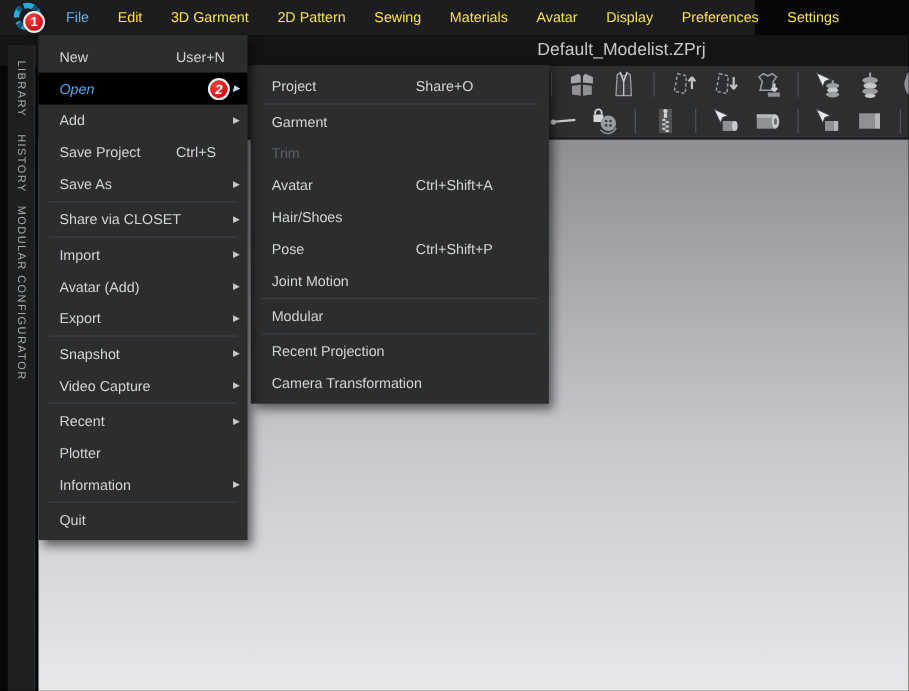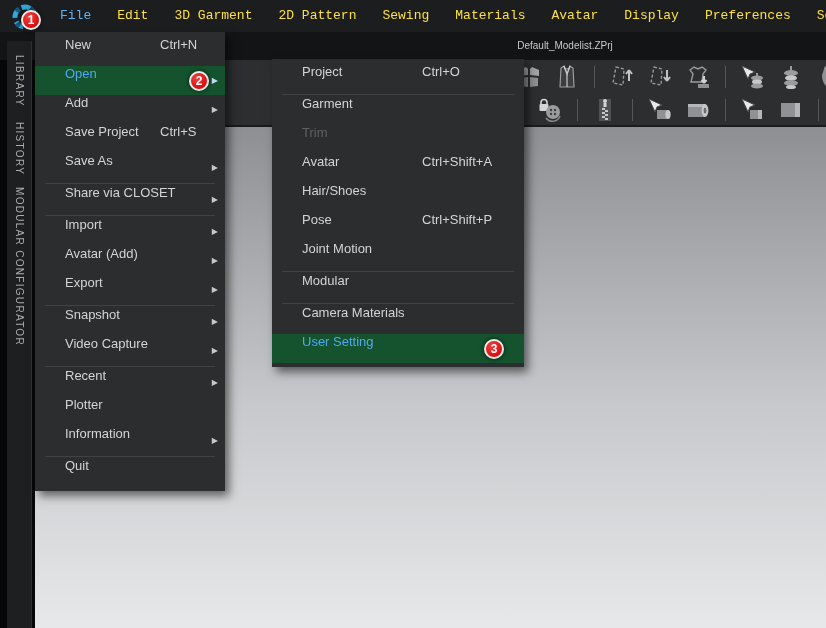--- a/index.html
+++ b/index.html
@@ -6,39 +6,39 @@
   html,body { width:826px; height:628px; }
   body {
     position:relative; overflow:hidden;
     background:#060708;
     font-family:"Liberation Sans", sans-serif;
     -webkit-font-smoothing:antialiased;
   }
 
   
   .menubar {
-    position:absolute; top:0; left:0; width:826px; height:32px;
-    background:#1b1d1f; display:flex; align-items:flex-end; z-index:5;font-family:Liberation Mono, monospace;
+    position:absolute; top:0; left:0; width:686px; height:32px;
+    background:#1b1d1f; display:flex; align-items:flex-start; z-index:5;
   }
   .logo-wrap { width:30px; height:30px; margin:0 7px 0 10px; position:relative; }
   .mb-item {
     height:32px; line-height:32px; padding:0 13px;
     color:#fde047; font-size:13px; cursor:default; white-space:nowrap;
   }
   .mb-item.active { color:#5fb2f2; }
 
   
   .titlebar {
     position:absolute; top:32px; left:0; width:826px; height:28px;
     background:#131415; z-index:1;
   }
   .doc-title {
     position:absolute; top:0; left:460px; width:210px; height:28px;
     line-height:28px; text-align:center;
-    color:#c8c9ca; font-size:10px;
+    color:#c8c9ca; font-size:16px;
   }
 
   
   .toolbar {
     position:absolute; top:60px; left:35px; width:791px; height:67px;
     background:#2c2e30; border-bottom:2px solid #1a1b1c; z-index:1; overflow:hidden;
   }
   .tb-row { display:flex; align-items:center; height:33px; padding-left:420px; }
   .tb-icon { width:26px; height:26px; margin:0 6px; flex:0 0 auto; }
   .tb-sep { width:1px; height:22px; background:#55575a; margin:0 8px; flex:0 0 auto; }
@@ -64,32 +64,32 @@
     z-index:1;
   }
 
   
   .menu-panel {
     position:absolute; background:#2b2d2f;
     box-shadow:4px 5px 9px rgba(0,0,0,0.55);
     padding:5px 0 4px 0; z-index:20;
   }
   .file-menu { left:35px; top:32px; width:190px; }
-  .open-submenu { left:228px; top:59px; width:252px; z-index:19;margin-left:44px; }
+  .open-submenu { left:228px; top:59px; width:271px; z-index:19; }
 
   .menu-row {
-    position:relative; height:29px; display:flex; 
-    padding-left:30px; color:#d3d4d5; font-size:13px; cursor:default; white-space:nowrap;
+    position:relative; height:29px; display:flex; align-items:center;
+    padding-left:19px; color:#d3d4d5; font-size:13px; cursor:default; white-space:nowrap;
   }
   .menu-row .shortcut { position:absolute; left:125px; color:#d3d4d5; }
   .open-submenu .menu-row .shortcut { left:150px; }
   .menu-row .sub-arrow {
     position:absolute; right:7px; font-size:8px; color:#c6c7c8; line-height:29px;
   }
-  .menu-row.highlighted { background:#14532d; color:#4fa8ee; }
+  .menu-row.highlighted { background:#000000; color:#4fa8ee;font-style:italic; }
   .menu-row.highlighted .sub-arrow { color:#bcd9f2; }
   .menu-row.disabled { color:#5e6062; }
   .menu-sep { height:1px; background:#404244; margin:1px 10px; }
 
   
   .badge {
     width:20px; height:20px; border-radius:50%;
     background:radial-gradient(circle at 35% 30%, #f14040, #d90f0f 70%);
     border:2px solid #ececec;
     color:#fff; font-size:12px; font-weight:bold;
@@ -283,21 +283,21 @@
   <div class="side-tab t1">LIBRARY</div>
   <div class="side-tab t2">HISTORY</div>
   <div class="side-tab t3">MODULAR CONFIGURATOR</div>
 </div>
 
 <div class="viewport"></div>
 
 <div class="menu-panel file-menu">
   <div class="menu-row">
     <span>New</span>
-    <span class="shortcut">Ctrl+N</span>
+    <span class="shortcut">User+N</span>
   </div>
   <div class="menu-row highlighted">
     <span>Open</span>
     <span class="badge badge-row badge-open">2</span>
     <span class="sub-arrow">▶</span>
   </div>
   <div class="menu-row">
     <span>Add</span>
     <span class="sub-arrow">▶</span>
   </div>
@@ -350,21 +350,21 @@
   </div>
   <div class="menu-sep"></div>
   <div class="menu-row">
     <span>Quit</span>
   </div>
 </div>
 
 <div class="menu-panel open-submenu">
   <div class="menu-row">
     <span>Project</span>
-    <span class="shortcut">Ctrl+O</span>
+    <span class="shortcut">Share+O</span>
   </div>
   <div class="menu-sep"></div>
   <div class="menu-row">
     <span>Garment</span>
   </div>
   <div class="menu-row disabled">
     <span>Trim</span>
   </div>
   <div class="menu-row">
     <span>Avatar</span>
@@ -379,19 +379,18 @@
   </div>
   <div class="menu-row">
     <span>Joint Motion</span>
   </div>
   <div class="menu-sep"></div>
   <div class="menu-row">
     <span>Modular</span>
   </div>
   <div class="menu-sep"></div>
   <div class="menu-row">
-    <span>Camera Materials</span>
-  </div>
-  <div class="menu-row highlighted">
-    <span>User Setting</span>
-    <span class="badge badge-row badge-user">3</span>
+    <span>Recent Projection</span>
+  </div>
+  <div class="menu-row">
+    <span>Camera Transformation</span>
   </div>
 </div>
 
 </body></html>

